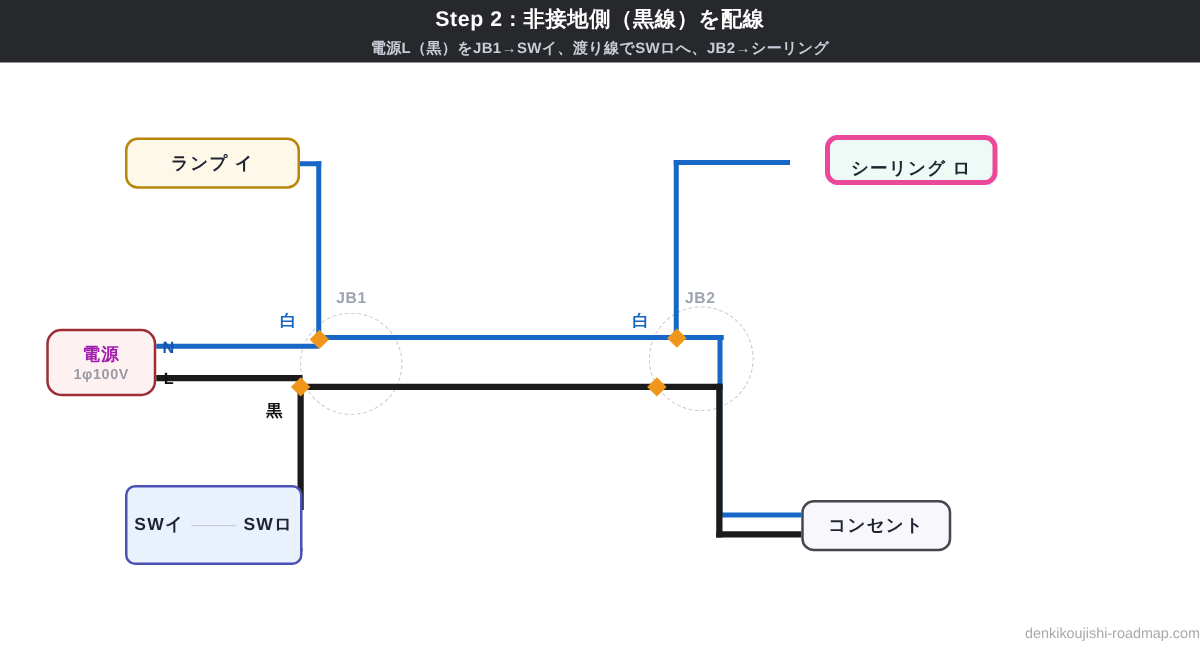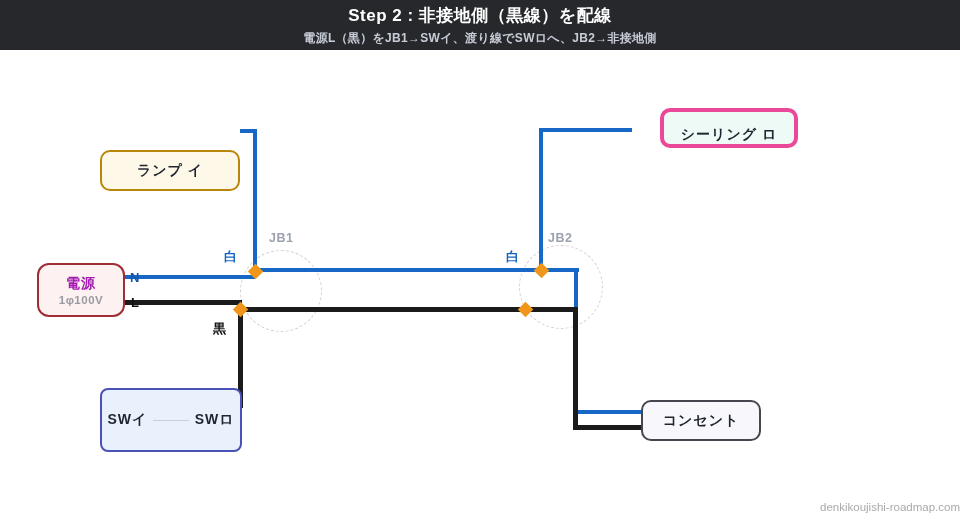--- a/index.html
+++ b/index.html
@@ -17,21 +17,21 @@
   .w-blue{background:#1667c6;}
   .w-black{background:#1b1b1b;}
   
   .diamond{position:absolute;width:11px;height:11px;background:#f0971b;transform:rotate(45deg);}
   
   .dot{position:absolute;width:10px;height:10px;border-radius:50%;background:#111;}
   
   .node{position:absolute;display:flex;align-items:center;justify-content:center;
         font-weight:bold;color:#1f2430;font-size:14px;letter-spacing:1px;box-sizing:border-box;}
   .node-lamp{left:100px;top:110px;width:140px;height:41px;background:#fdf8e8;
-             border:2px solid #b8860b;border-radius:10px;margin-top:40px;}
+             border:2px solid #b8860b;border-radius:10px;}
   .node-ceiling{left:660px;top:108px;width:138px;height:40px;background:#eefaf6;
              border:4px solid #ec4899;border-radius:10px;align-items:flex-end;}
   .node-power{left:37px;top:263px;width:88px;height:54px;background:#fdf1f1;
              border:2.5px solid #9f2d36;border-radius:12px;flex-direction:column;}
   .node-power .main{font-size:14px;color:#a21caf;}
   .node-power .sub{font-size:11.5px;color:#999aa2;font-weight:bold;margin-top:1px;letter-spacing:.5px;}
   .node-switch{left:100px;top:388px;width:142px;height:64px;background:#e9f1fd;
              border:2px solid #4b51b5;border-radius:8px;justify-content:center;}
   .node-switch .sw-row{height:28px;display:flex;align-items:center;justify-content:center;width:100%;}
   .node-switch .sw-divider{width:100px;height:1px;background:#c9ced8;}
@@ -46,21 +46,21 @@
   
   .watermark{position:absolute;right:12px;bottom:7px;color:#a9a9a9;font-size:11.5px;}
 </style>
 </head>
 <body>
 
 <div class="stage">
 
   <div class="header">
     <div class="title">Step 2 : 非接地側（黒線）を配線</div>
-    <div class="subtitle">電源L（黒）をJB1→SWイ、渡り線でSWロへ、JB2→非接地側</div>
+    <div class="subtitle">電源L（黒）をJB1→SWイ、渡り線でSWロへ、JB2→シーリング</div>
   </div>
 
   <div class="jb-circle" style="left:240px;top:250px;width:80px;height:80px;"></div>
   <div class="jb-circle" style="left:519px;top:245px;width:82px;height:82px;"></div>
 
   <div class="w w-blue" style="left:240px;top:129px;width:17px;height:4px;"></div>
   <div class="w w-blue" style="left:253px;top:129px;width:4px;height:142px;"></div>
   <div class="w w-blue" style="left:125px;top:275px;width:130px;height:4px;"></div>
   <div class="w w-blue" style="left:253px;top:268px;width:326px;height:4px;"></div>
   <div class="w w-blue" style="left:539px;top:128px;width:93px;height:4px;"></div>

